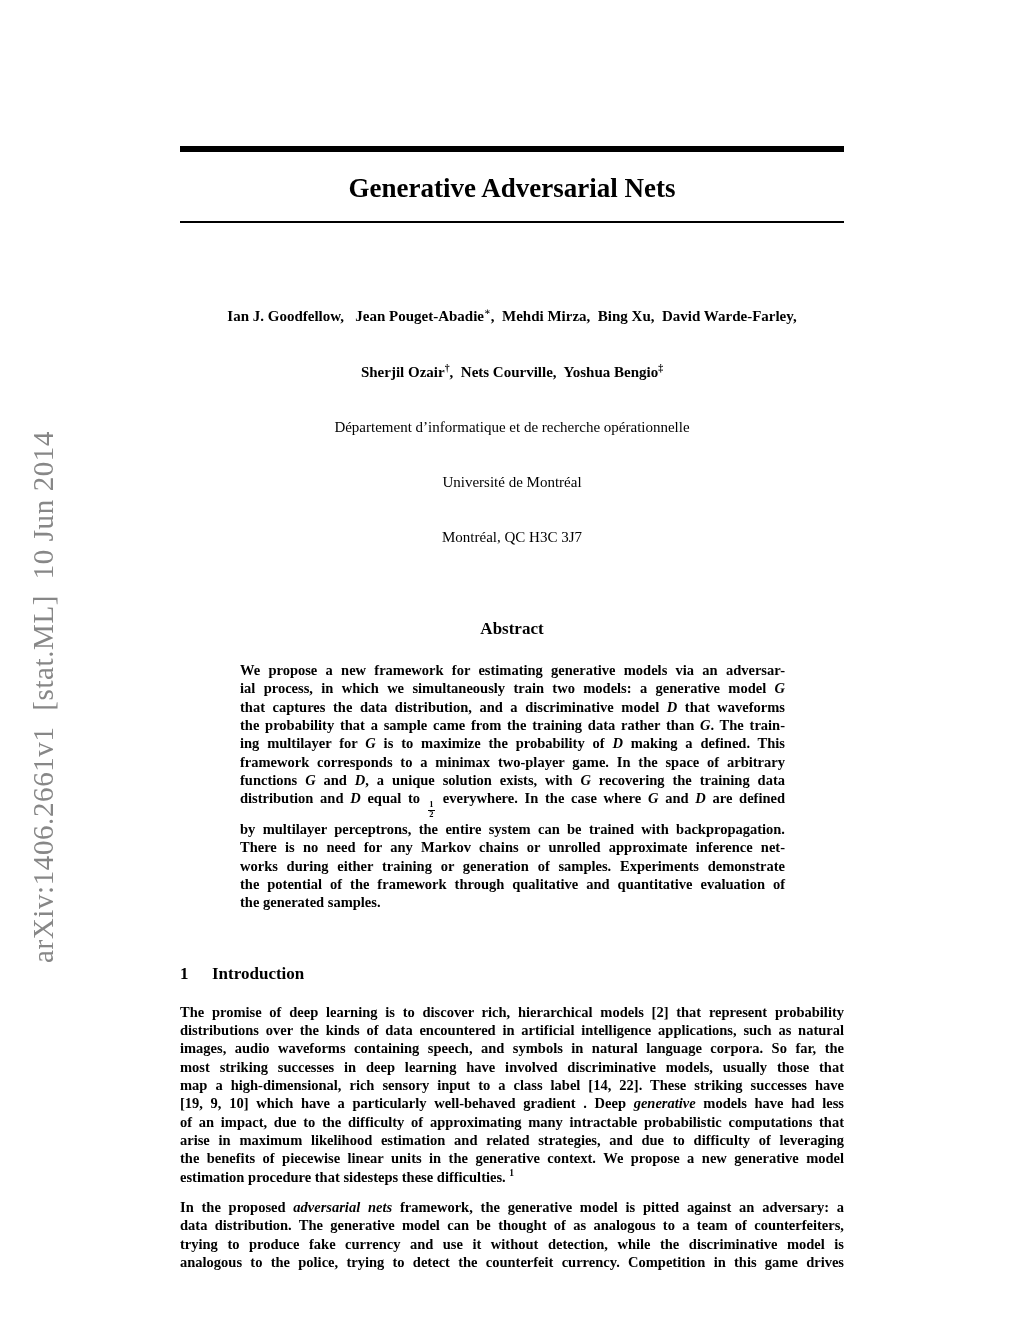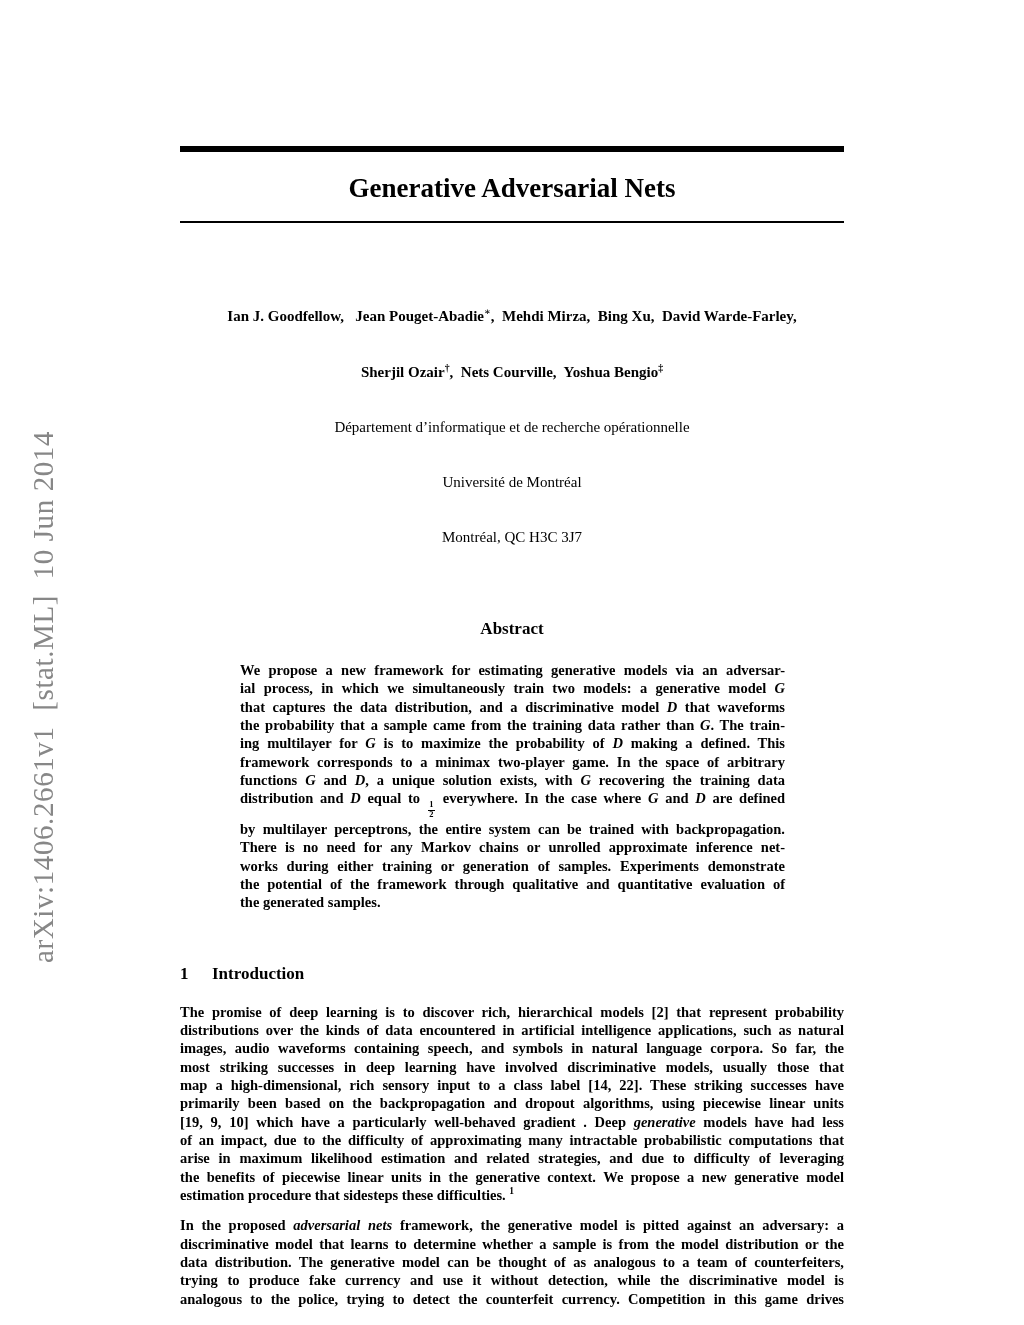--- a/index.html
+++ b/index.html
@@ -74,29 +74,27 @@
     <div class="section-heading">
       <span class="section-number">1</span><span>Introduction</span>
     </div>
 
     <div class="para">
         <div class="jline"><span>The promise of deep learning is to discover rich, hierarchical models [2] that represent probability</span></div>
         <div class="jline"><span>distributions over the kinds of data encountered in artificial intelligence applications, such as natural</span></div>
         <div class="jline"><span>images, audio waveforms containing speech, and symbols in natural language corpora. So far, the</span></div>
         <div class="jline"><span>most striking successes in deep learning have involved discriminative models, usually those that</span></div>
         <div class="jline"><span>map a high-dimensional, rich sensory input to a class label [14, 22]. These striking successes have</span></div>
-        <div class="jline"><span>primarily been based on the backpropagation and dropout algorithms, using piecewise linear units</span></div>
         <div class="jline"><span>[19, 9, 10] which have a particularly well-behaved gradient . Deep </span><span class="it">generative</span><span> models have had less</span></div>
         <div class="jline"><span>of an impact, due to the difficulty of approximating many intractable probabilistic computations that</span></div>
         <div class="jline"><span>arise in maximum likelihood estimation and related strategies, and due to difficulty of leveraging</span></div>
         <div class="jline"><span>the benefits of piecewise linear units in the generative context. We propose a new generative model</span></div>
         <div class="jline lastline"><span>estimation procedure that sidesteps these difficulties. </span><span class="sup">1</span></div>
       </div>
     <div class="para second">
         <div class="jline"><span>In the proposed </span><span class="it">adversarial nets</span><span> framework, the generative model is pitted against an adversary: a</span></div>
-        <div class="jline"><span>discriminative model that learns to determine whether a sample is from the model distribution or the</span></div>
         <div class="jline"><span>data distribution. The generative model can be thought of as analogous to a team of counterfeiters,</span></div>
         <div class="jline"><span>trying to produce fake currency and use it without detection, while the discriminative model is</span></div>
         <div class="jline"><span>analogous to the police, trying to detect the counterfeit currency. Competition in this game drives</span></div>
       </div>
 
   </div>
 </div>
 
 </body></html>

